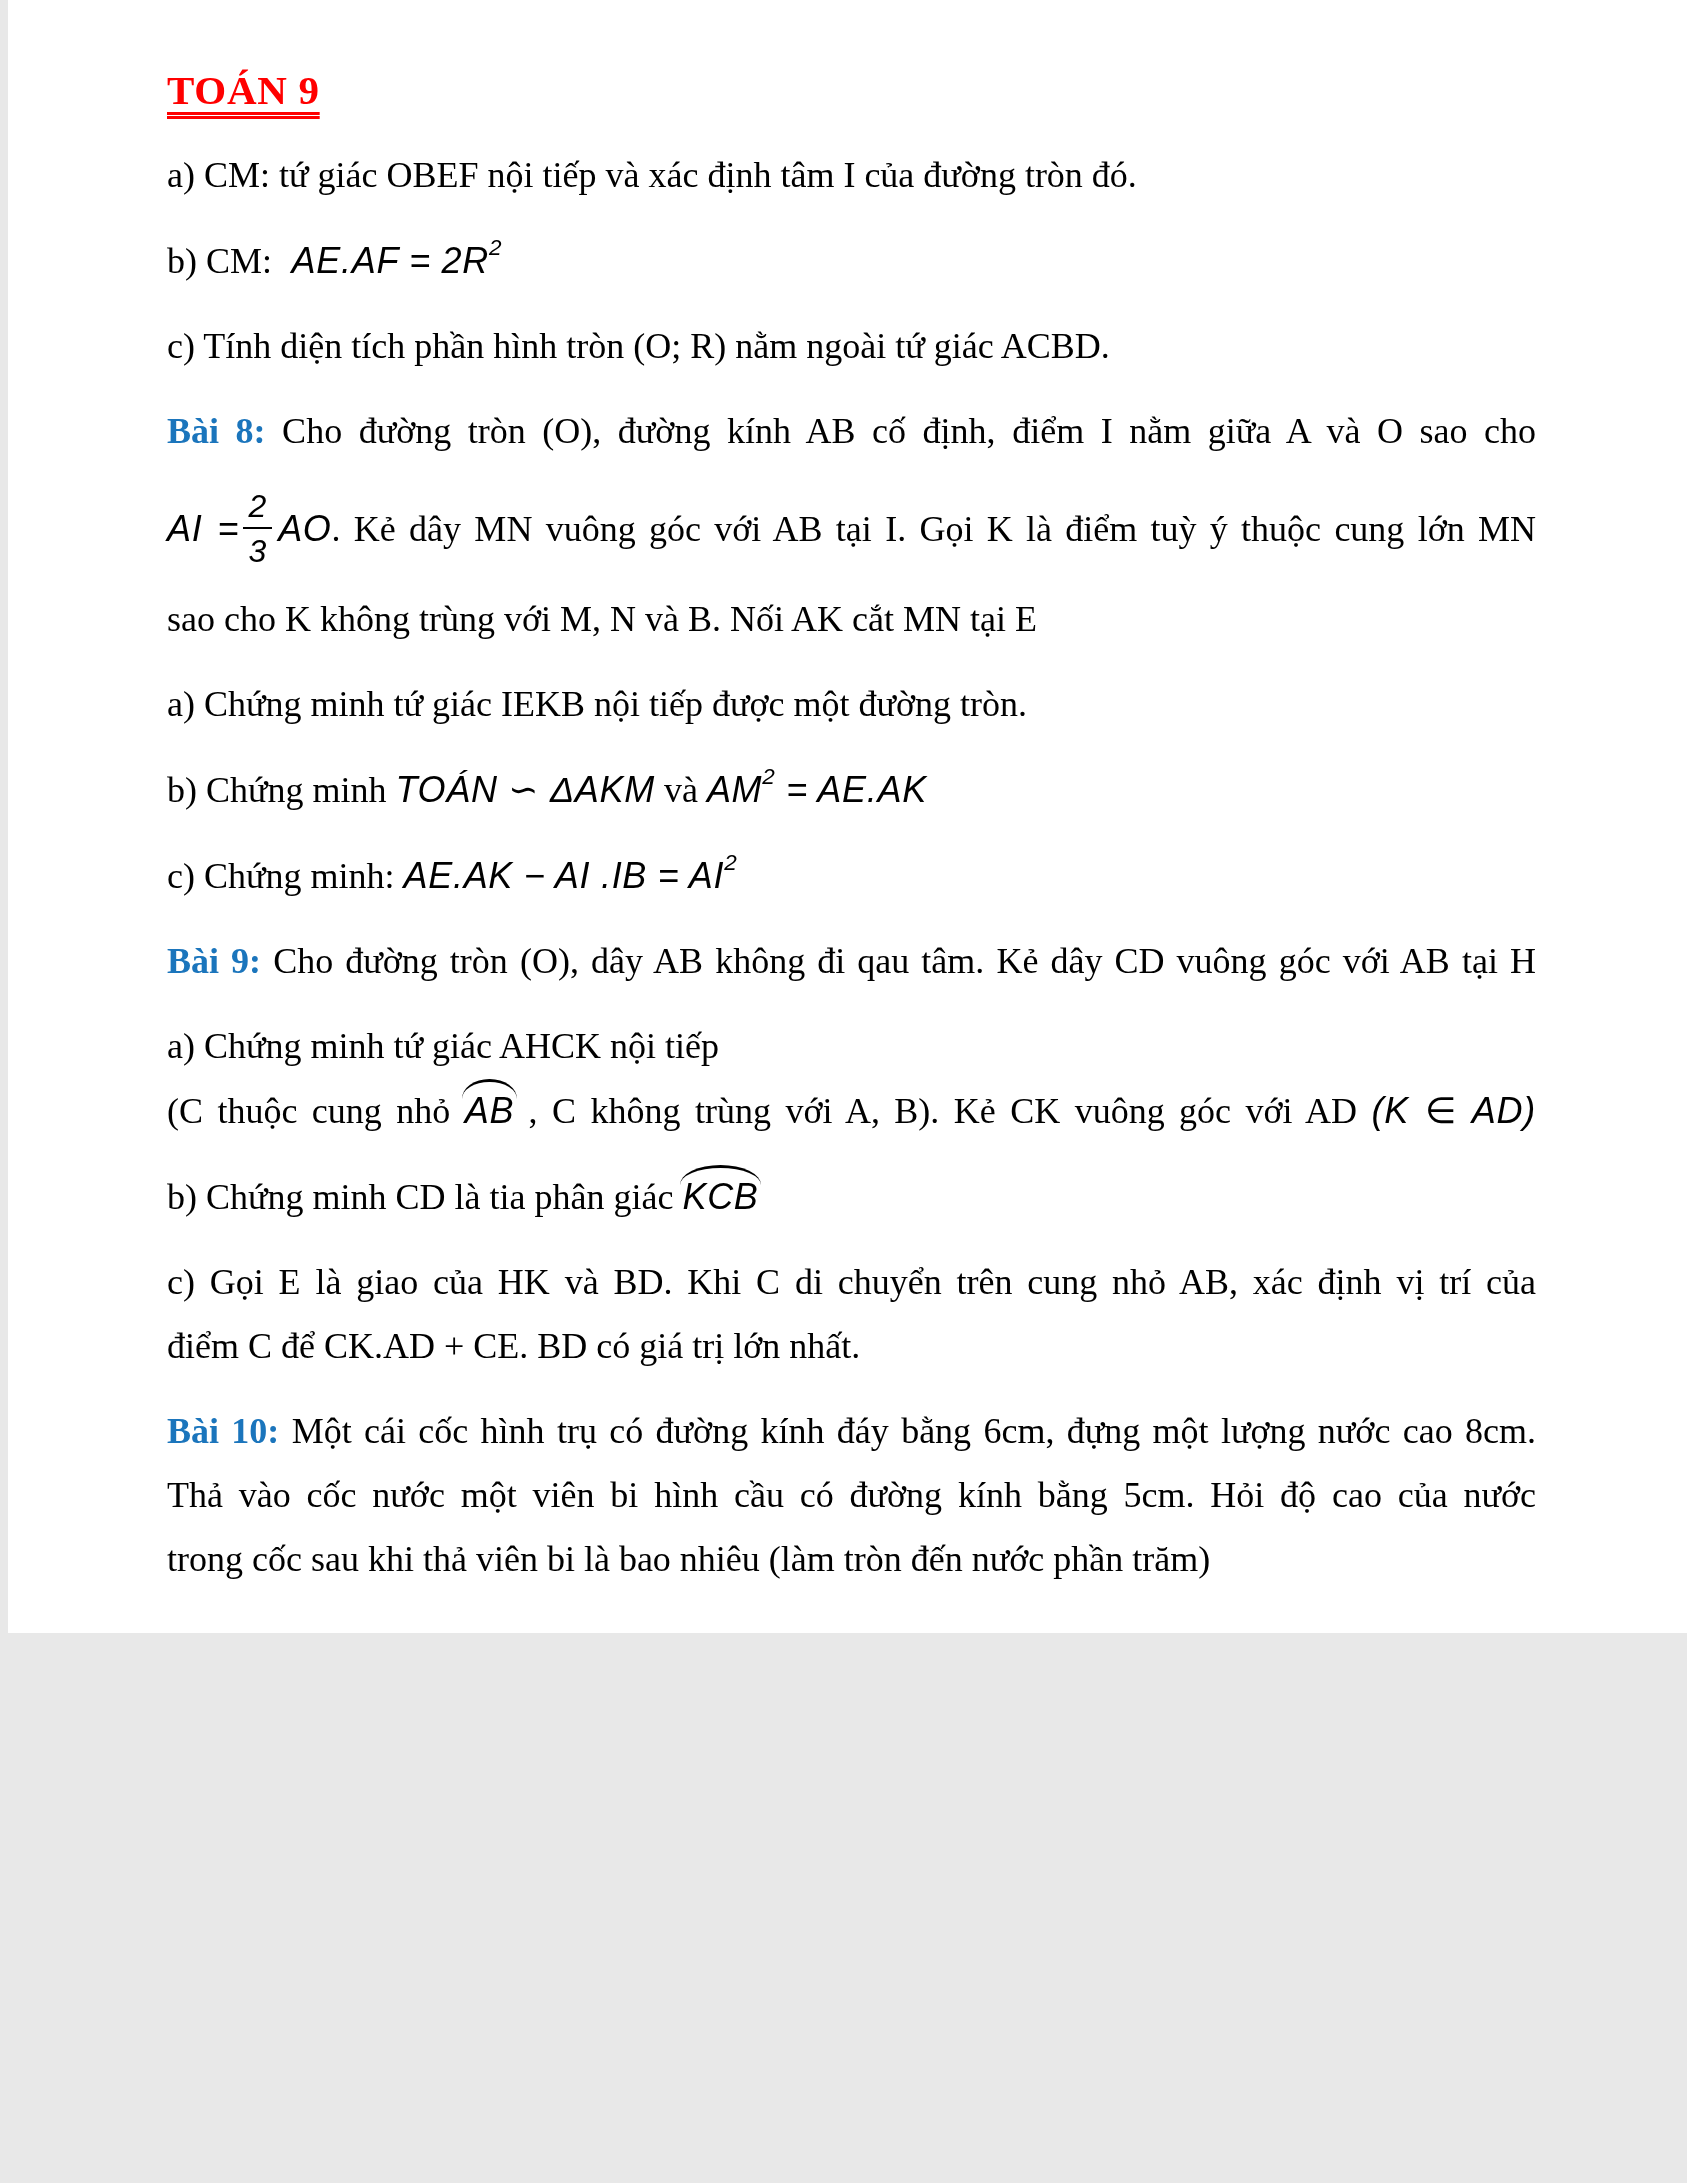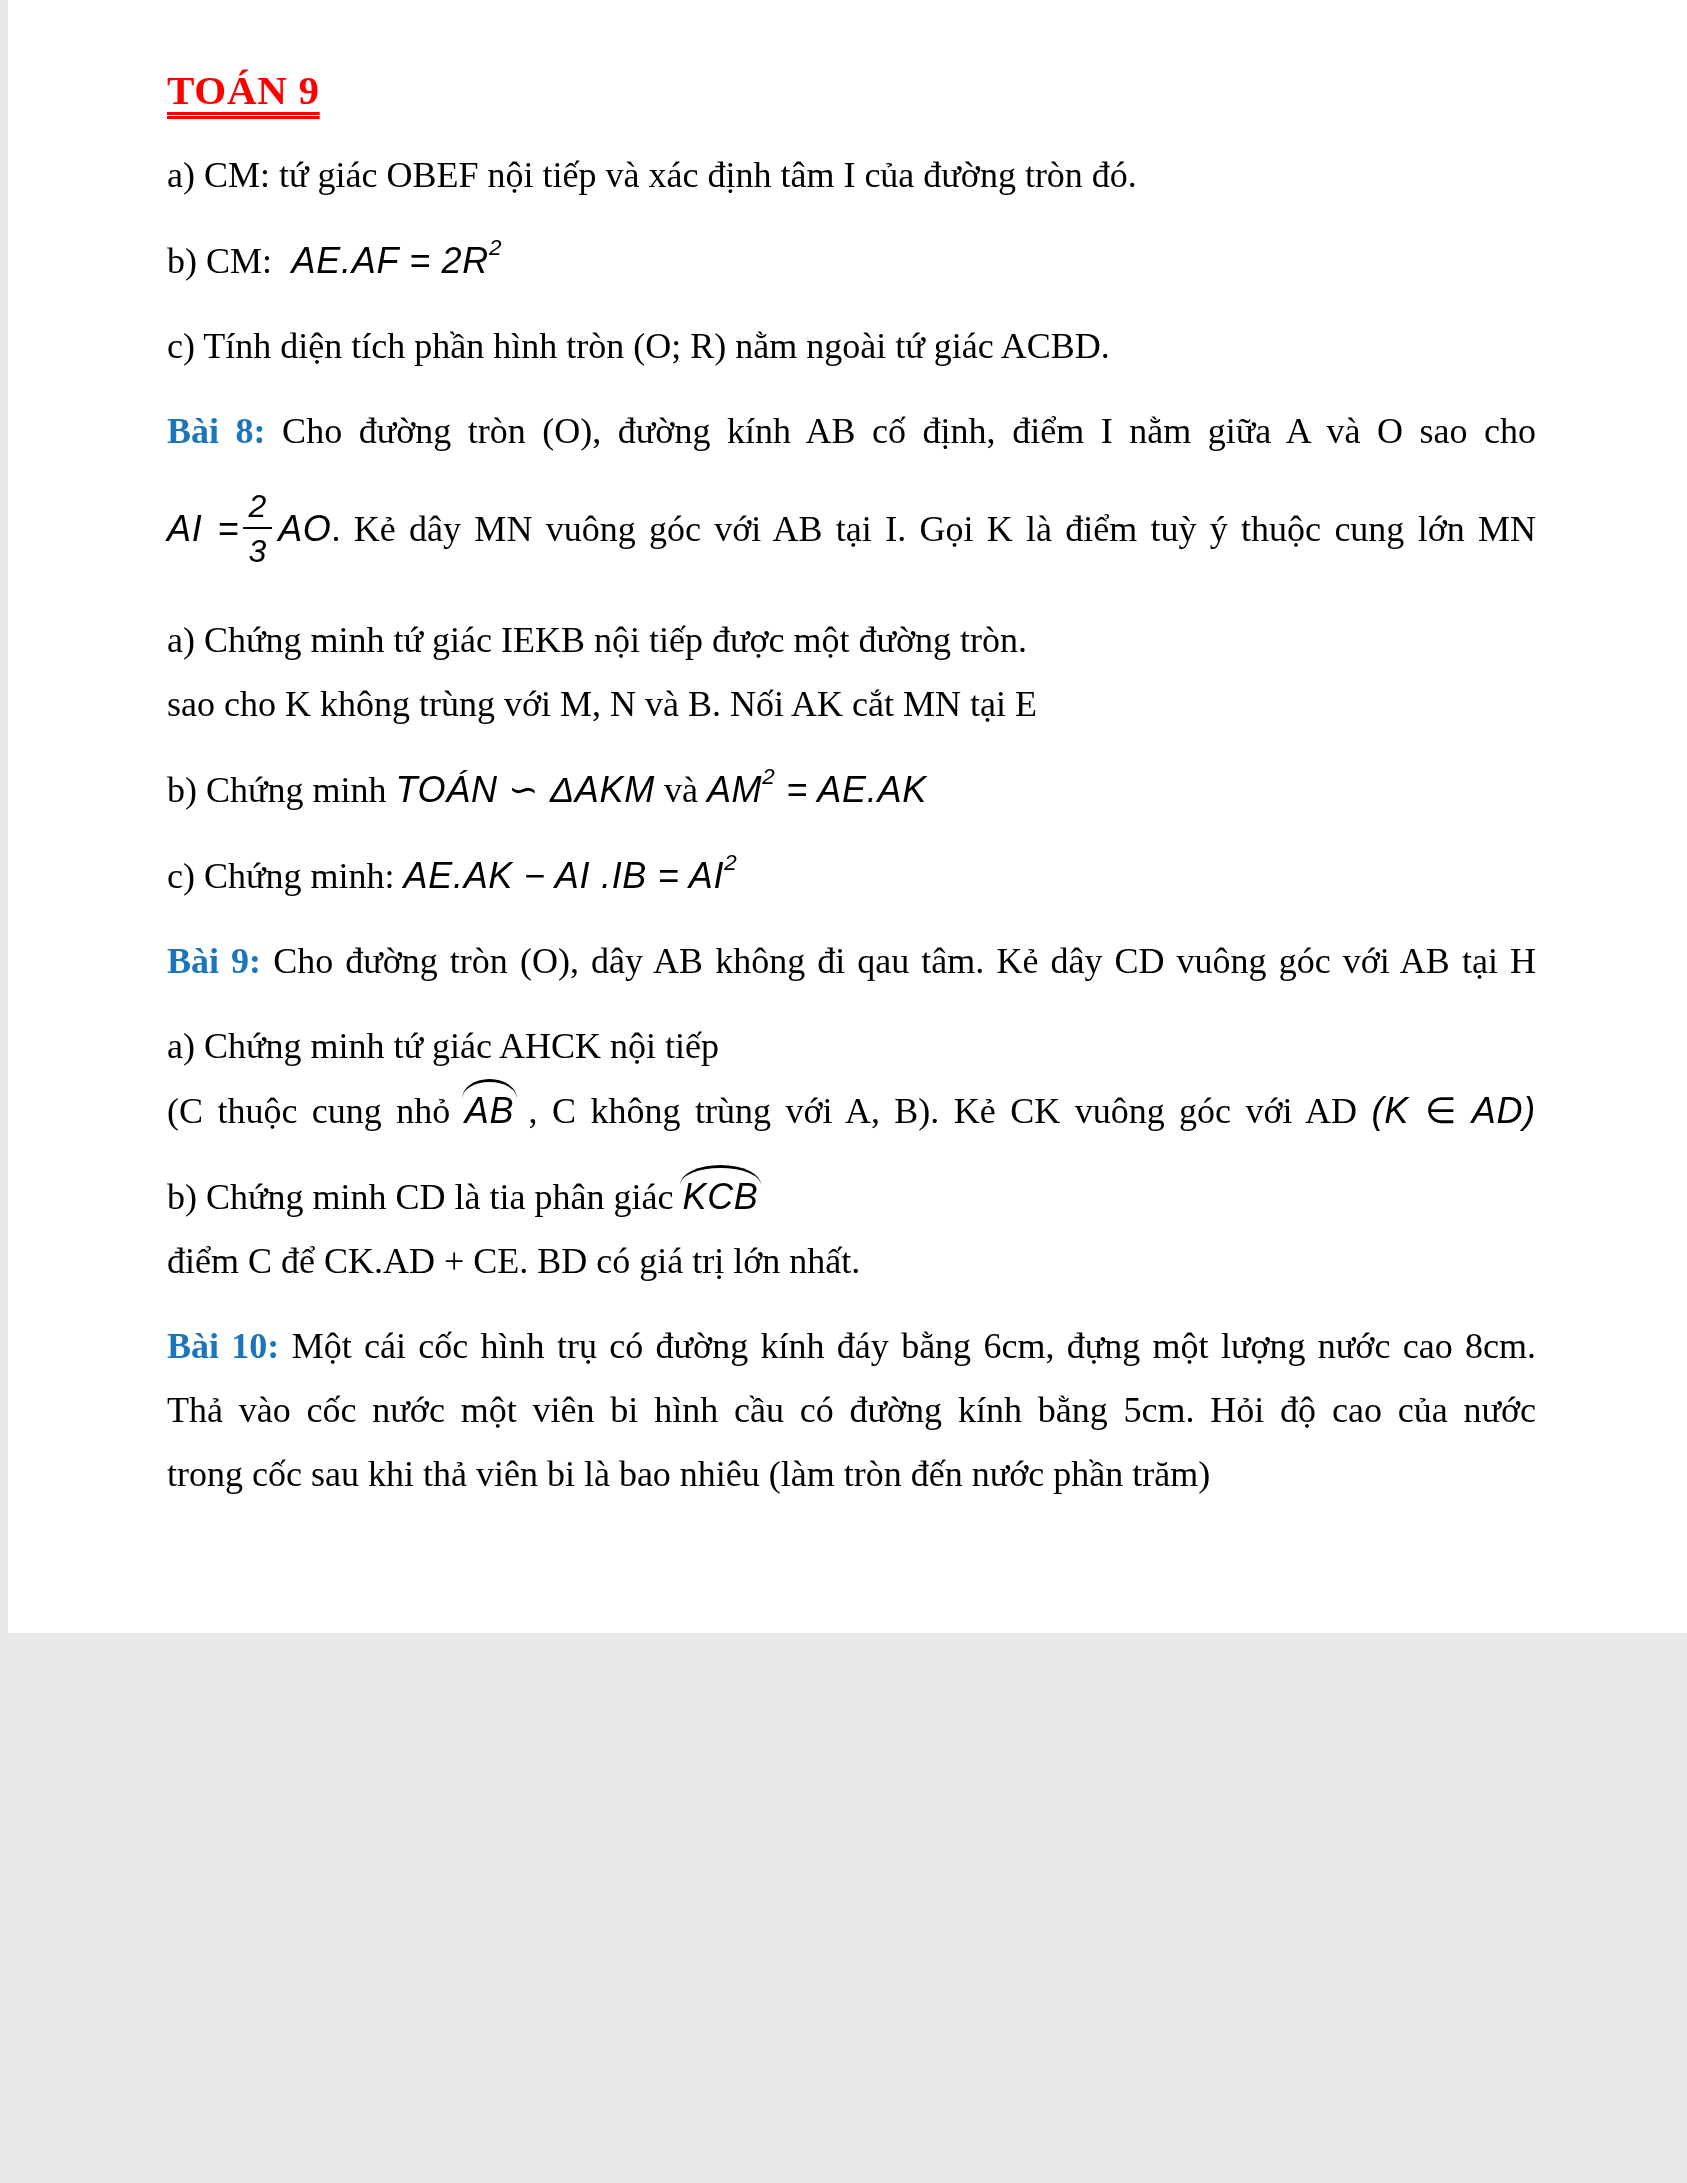--- a/index.html
+++ b/index.html
@@ -108,26 +108,26 @@
   </div>
 
   <div class="ln just">
     <span class="bai">Bài 8:</span><span> Cho đường tròn (O), đường kính AB cố định, điểm I nằm giữa A và O sao cho</span>
   </div>
 
   <div class="ln fracline just">
     <span class="math">AI =</span><span class="frac"><span class="num">2</span><span class="den">3</span></span><span class="math">AO</span><span>. Kẻ dây MN vuông góc với AB tại I. Gọi K là điểm tuỳ ý thuộc cung lớn MN</span>
   </div>
 
+  <div class="ln tight">
+    <span>sao cho K không trùng với M, N và B. Nối AK cắt MN tại E</span>
+  </div>
+
   <div class="ln">
     <span>a) Chứng minh tứ giác IEKB nội tiếp được một đường tròn.</span>
-  </div>
-
-  <div class="ln tight">
-    <span>sao cho K không trùng với M, N và B. Nối AK cắt MN tại E</span>
   </div>
 
   <div class="ln">
     <span>b) Chứng minh </span>
     <span class="math">TOÁN ∽ ΔAKM</span>
     <span> và </span>
     <span class="math"><span>AM</span><sup class="exp">2</sup><span> = AE.AK</span></span>
   </div>
 
   <div class="ln">
@@ -145,20 +145,23 @@
 
   <div class="ln tight just">
     <span>(C thuộc cung nhỏ </span><span class="arc">AB</span><span> , C không trùng với A, B). Kẻ CK vuông góc với AD </span><span class="math">(K ∈ AD)</span>
   </div>
 
   <div class="ln">
     <span>b) Chứng minh CD là tia phân giác </span>
     <span class="arc">KCB</span>
   </div>
 
+  <div class="ln just">
+    <span>c) Gọi E là giao của HK và BD. Khi C di chuyển trên cung nhỏ AB, xác định vị trí của</span>
+  </div>
 
   <div class="ln tight">
     <span>điểm C để CK.AD + CE. BD có giá trị lớn nhất.</span>
   </div>
 
   <div class="ln just">
     <span class="bai">Bài 10:</span><span> Một cái cốc hình trụ có đường kính đáy bằng 6cm, đựng một lượng nước cao 8cm.</span>
   </div>
 
   <div class="ln tight just">

